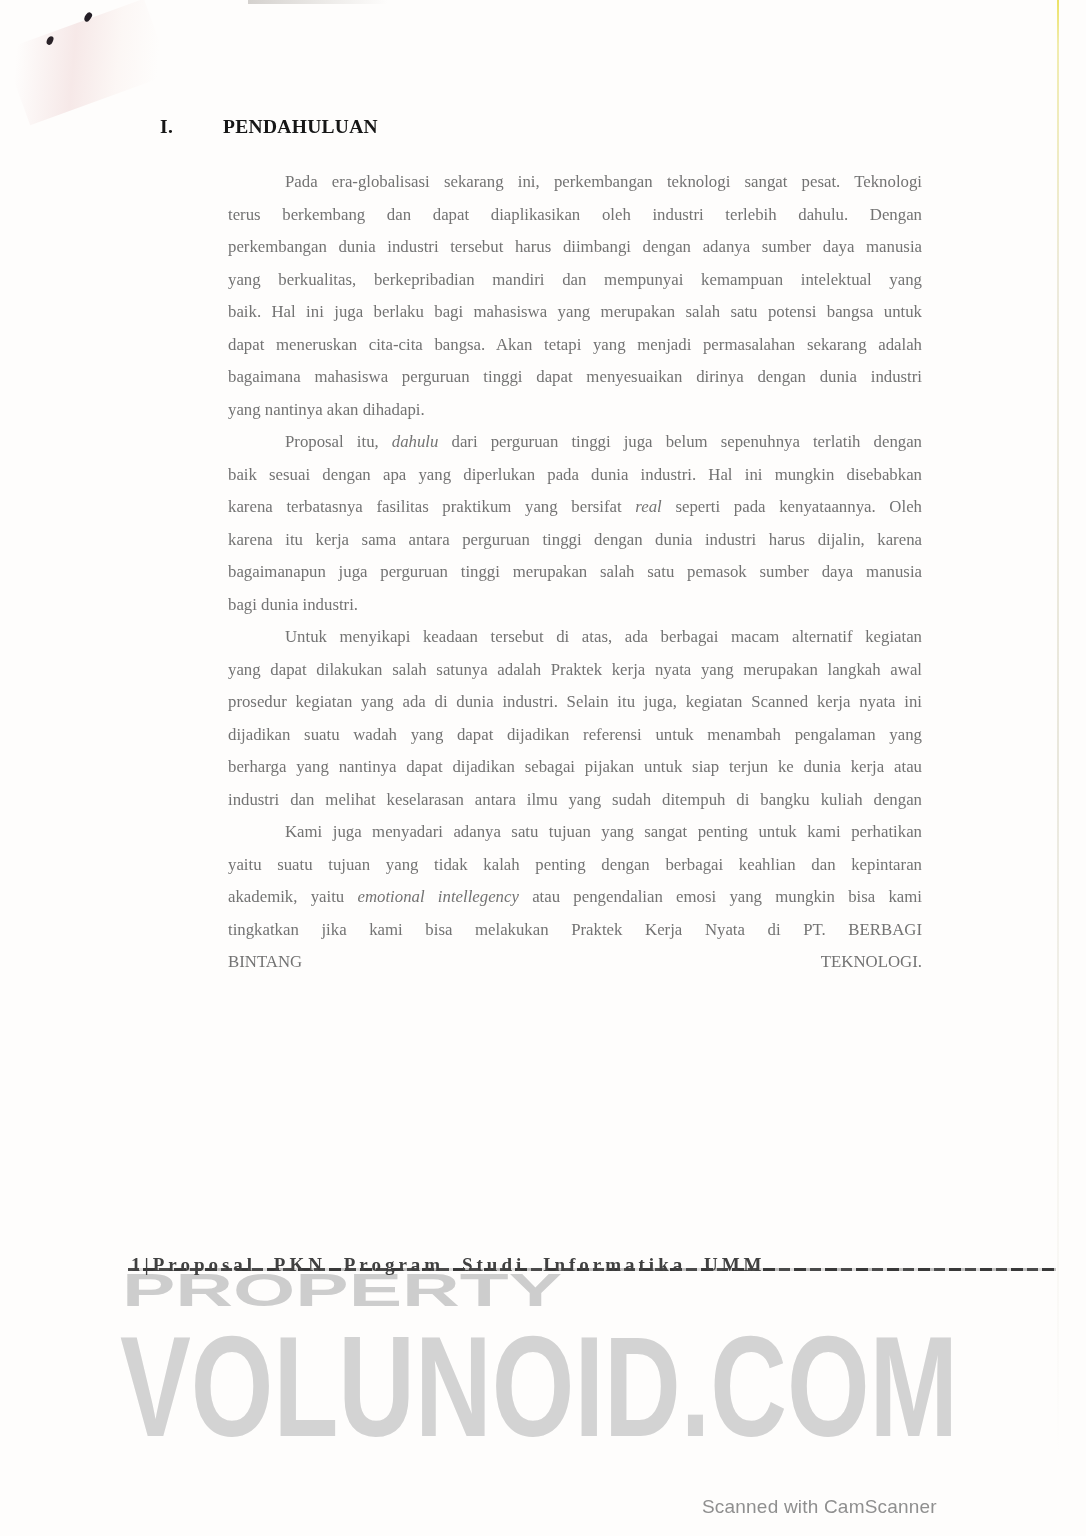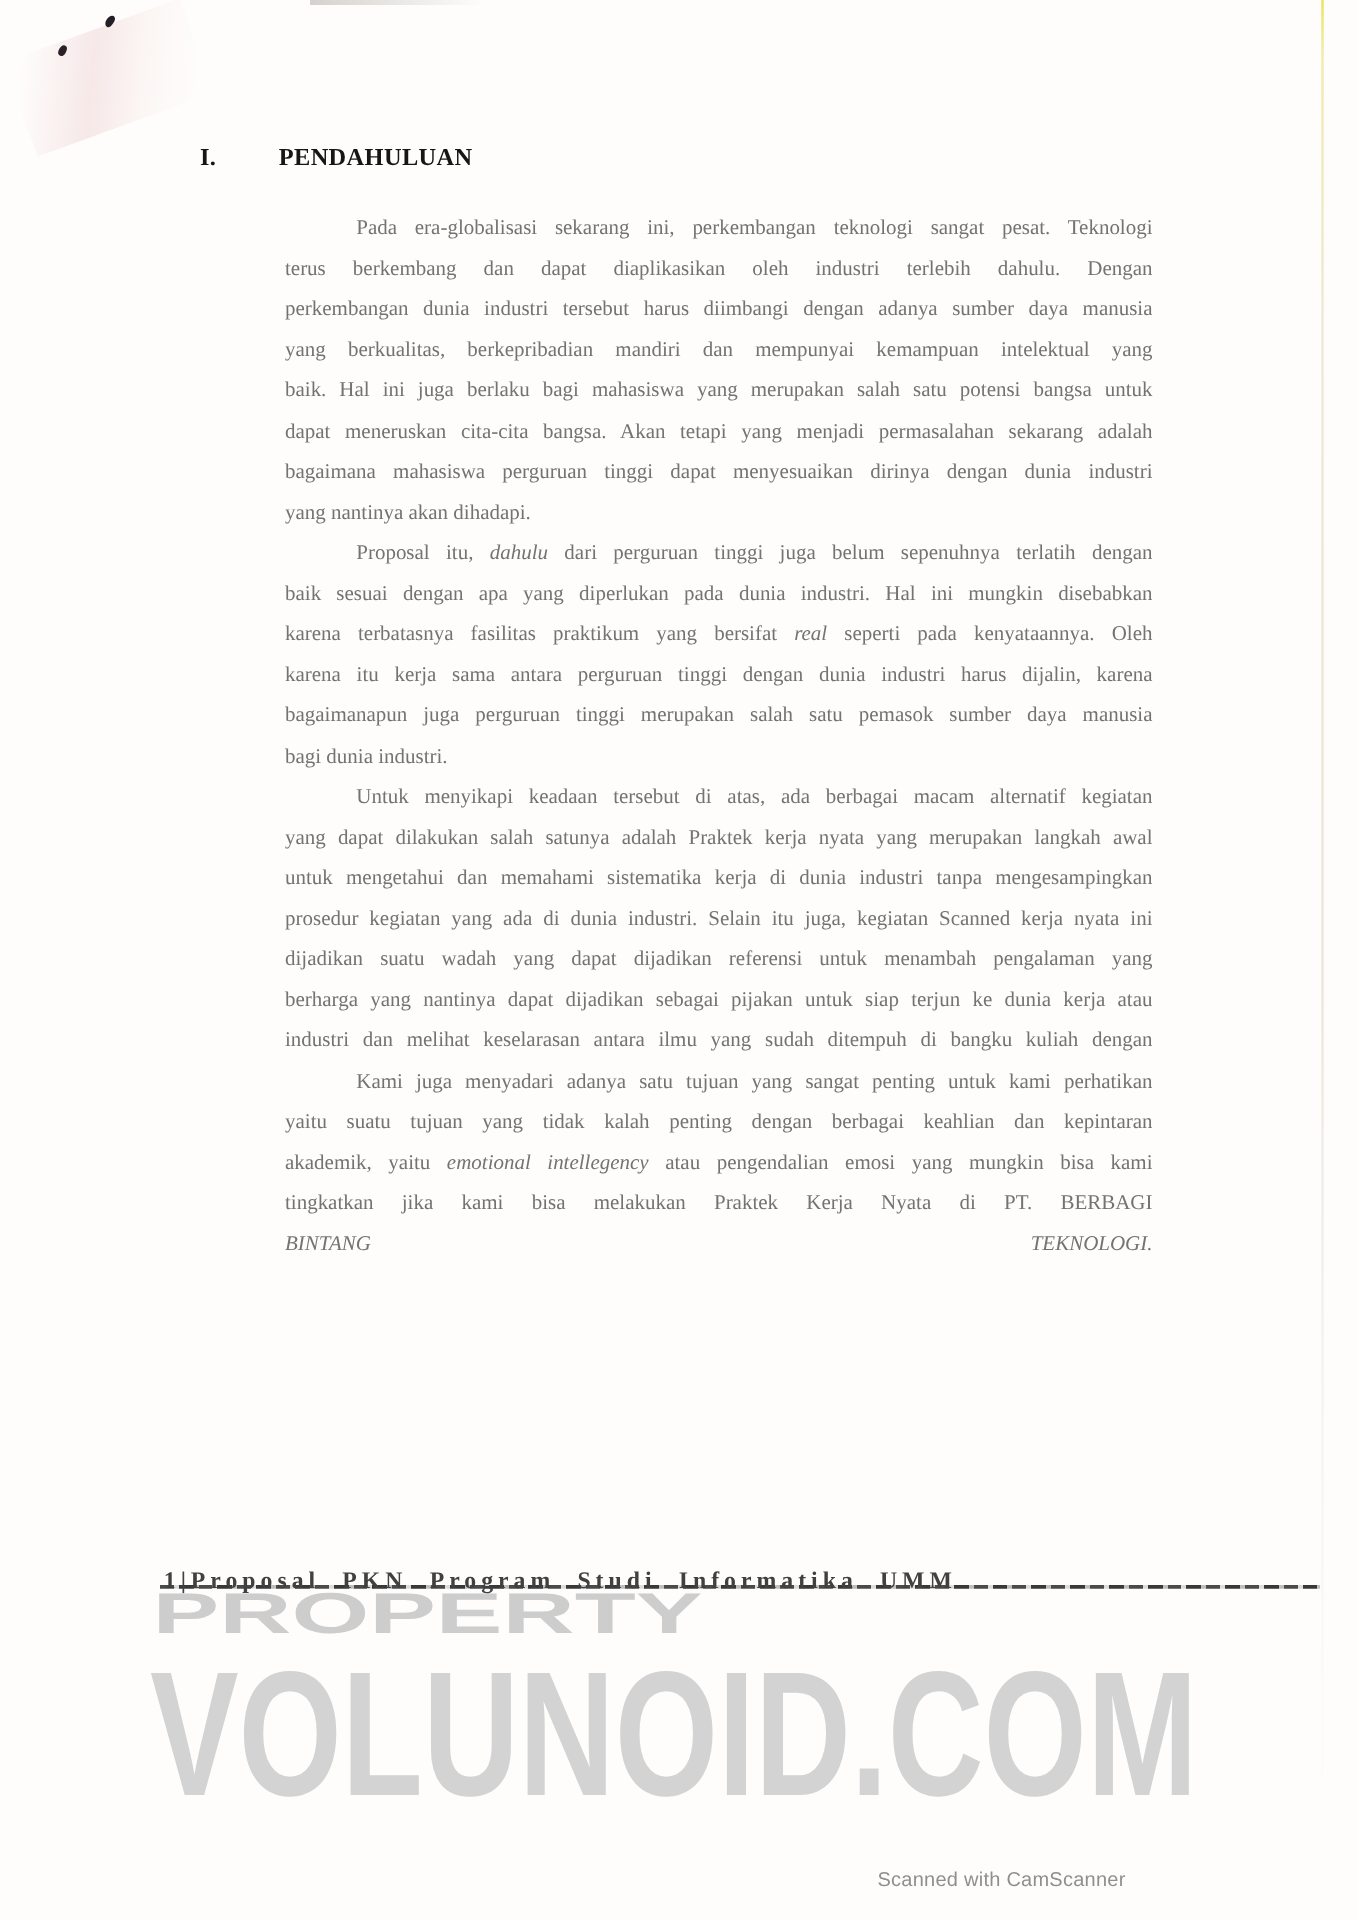--- a/index.html
+++ b/index.html
@@ -18,30 +18,30 @@
   .scan-streak{position:absolute;left:1057px;top:0;width:2px;height:1455px;
     background:linear-gradient(180deg,#ece263 0px,#f1ecae 45px,#edeadb 280px,#e9e7dc 760px,rgba(233,231,220,.45) 1100px,rgba(233,231,220,0) 100%);}
   
   .heading{position:absolute;left:160px;top:116px;display:flex;font-weight:bold;font-size:19.5px;letter-spacing:.3px;color:#161616;}
   .heading .numeral{width:63px;flex:0 0 63px;}
   
   .body-text{position:absolute;left:228px;top:166px;width:694px;font-size:16.8px;color:#737373;}
   .line{height:32.5px;line-height:32.5px;text-align:justify;text-align-last:justify;overflow:hidden;white-space:normal;}
   .line.indent{text-indent:57px;}
   .line.last{text-align-last:left;}
-  .line.split{display:flex;justify-content:space-between;text-align-last:auto;font-style:italic;}
+  .line.split{display:flex;justify-content:space-between;text-align-last:auto;}
   .it{font-style:italic;}
   
   .footer-rule{position:absolute;left:128px;top:1268px;width:928px;height:3px;
     background:repeating-linear-gradient(90deg,#4a4a4a 0 11px,rgba(74,74,74,.18) 11px 15px,#383838 15px 27px,rgba(74,74,74,.35) 27px 31px);}
   .footer-label{position:absolute;left:131px;top:1254px;z-index:2;font-weight:bold;font-size:19px;
     letter-spacing:4px;word-spacing:9px;color:#404040;white-space:nowrap;}
   .wm-svg{position:absolute;left:0;top:1240px;z-index:1;}
   .scan-note{position:absolute;left:702px;top:1496px;z-index:2;font-family:"Liberation Sans",sans-serif;
-    font-size:16px;color:#8f8f8f;letter-spacing:.2px;}
+    font-size:19px;color:#8f8f8f;letter-spacing:.2px;}
 </style>
 </head>
 <body>
 
 <div class="smear"></div>
 <div class="speck-a"></div>
 <div class="speck-b"></div>
 <div class="top-smudge"></div>
 <div class="scan-streak"></div>
 
@@ -65,21 +65,20 @@
       <div class="line indent"><span>Proposal itu, </span><span class="it">dahulu</span><span> dari perguruan tinggi juga belum sepenuhnya terlatih dengan</span></div>
       <div class="line"><span>baik sesuai dengan apa yang diperlukan pada dunia industri. Hal ini mungkin disebabkan</span></div>
       <div class="line"><span>karena terbatasnya fasilitas praktikum yang bersifat </span><span class="it">real</span><span> seperti pada kenyataannya. Oleh</span></div>
       <div class="line"><span>karena itu kerja sama antara perguruan tinggi dengan dunia industri harus dijalin, karena</span></div>
       <div class="line"><span>bagaimanapun juga perguruan tinggi merupakan salah satu pemasok sumber daya manusia</span></div>
       <div class="line last"><span>bagi dunia industri.</span></div>
     </div>
     <div>
       <div class="line indent"><span>Untuk menyikapi keadaan tersebut di atas, ada berbagai macam alternatif kegiatan</span></div>
       <div class="line"><span>yang dapat dilakukan salah satunya adalah Praktek kerja nyata yang merupakan langkah awal</span></div>
-      <div class="line"><span>untuk mengetahui dan memahami sistematika kerja di dunia industri tanpa mengesampingkan</span></div>
       <div class="line"><span>prosedur kegiatan yang ada di dunia industri. Selain itu juga, kegiatan Scanned kerja nyata ini</span></div>
       <div class="line"><span>dijadikan suatu wadah yang dapat dijadikan referensi untuk menambah pengalaman yang</span></div>
       <div class="line"><span>berharga yang nantinya dapat dijadikan sebagai pijakan untuk siap terjun ke dunia kerja atau</span></div>
       <div class="line"><span>industri dan melihat keselarasan antara ilmu yang sudah ditempuh di bangku kuliah dengan</span></div>
     </div>
     <div>
       <div class="line indent"><span>Kami juga menyadari adanya satu tujuan yang sangat penting untuk kami perhatikan</span></div>
       <div class="line"><span>yaitu suatu tujuan yang tidak kalah penting dengan berbagai keahlian dan kepintaran</span></div>
       <div class="line"><span>akademik, yaitu </span><span class="it">emotional intellegency</span><span> atau pengendalian emosi yang mungkin bisa kami</span></div>
       <div class="line"><span>tingkatkan jika kami bisa melakukan Praktek Kerja Nyata di PT. BERBAGI</span></div>

